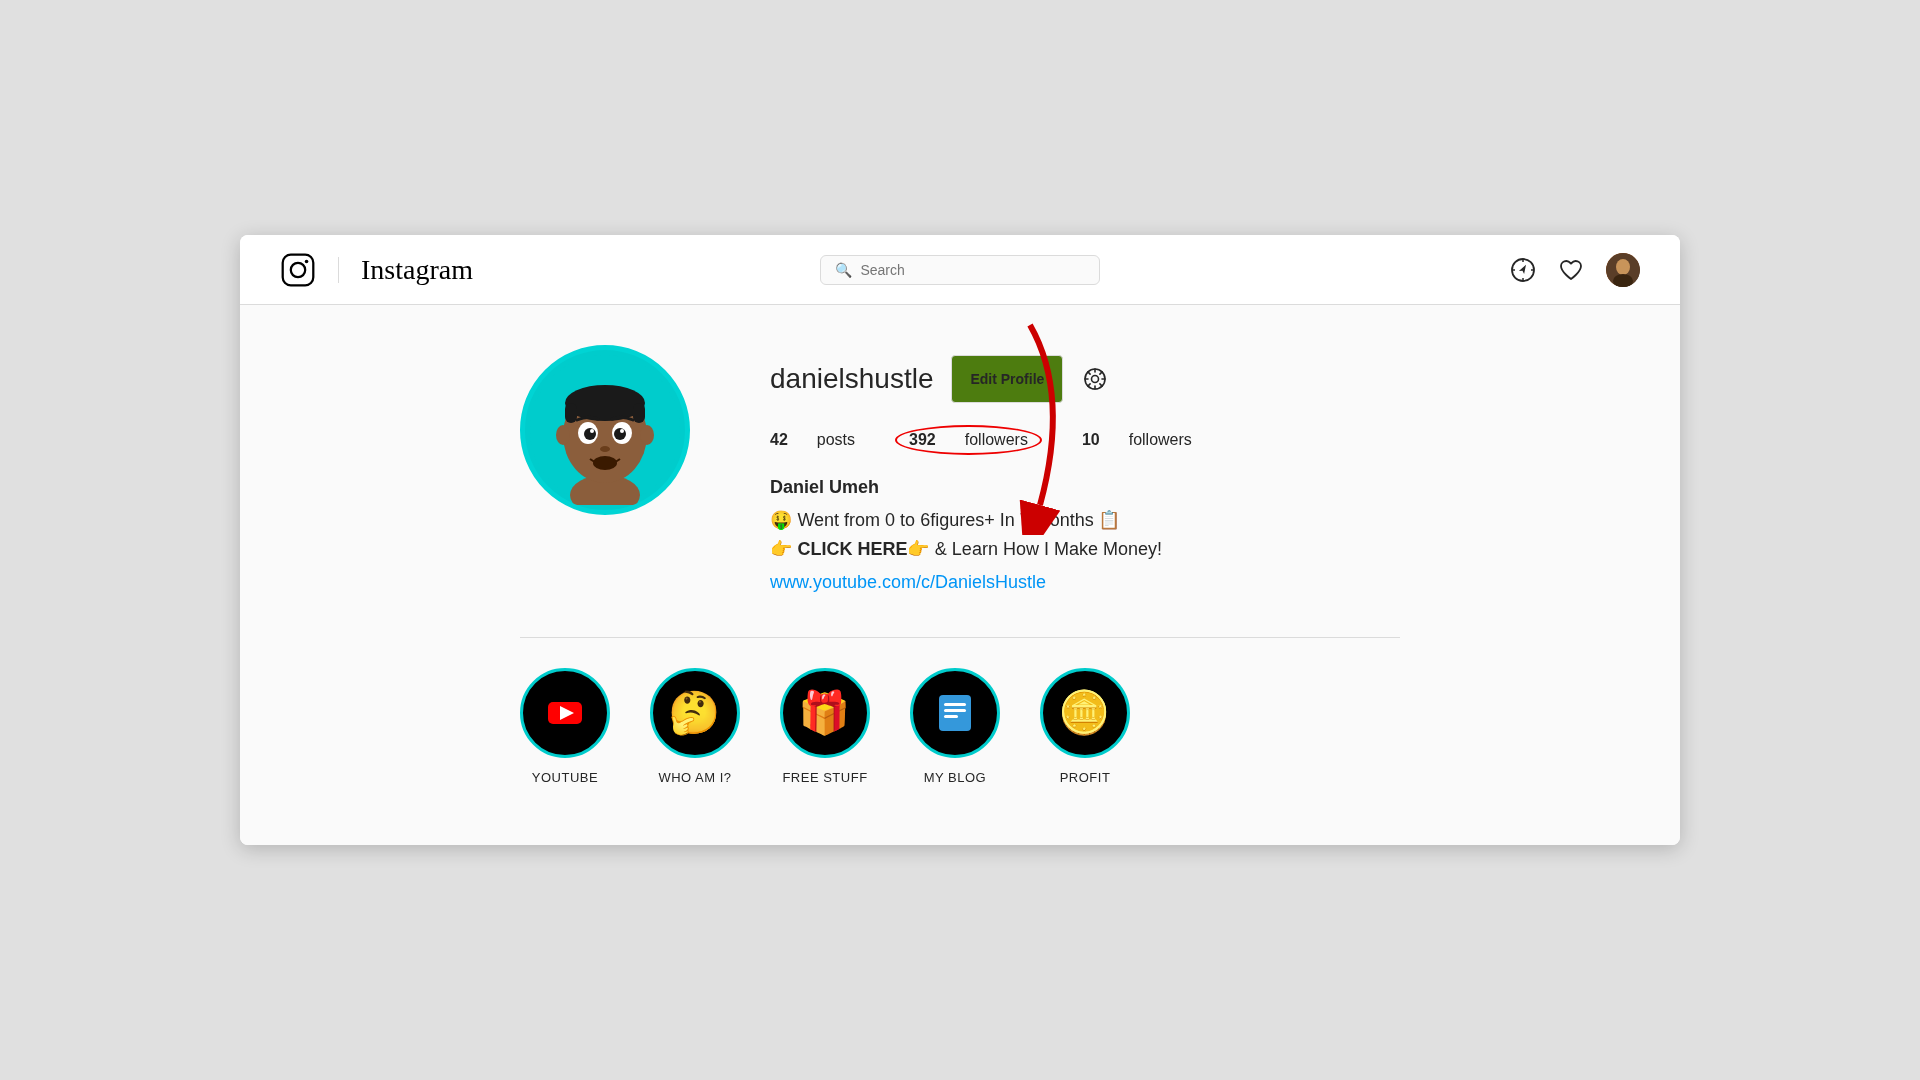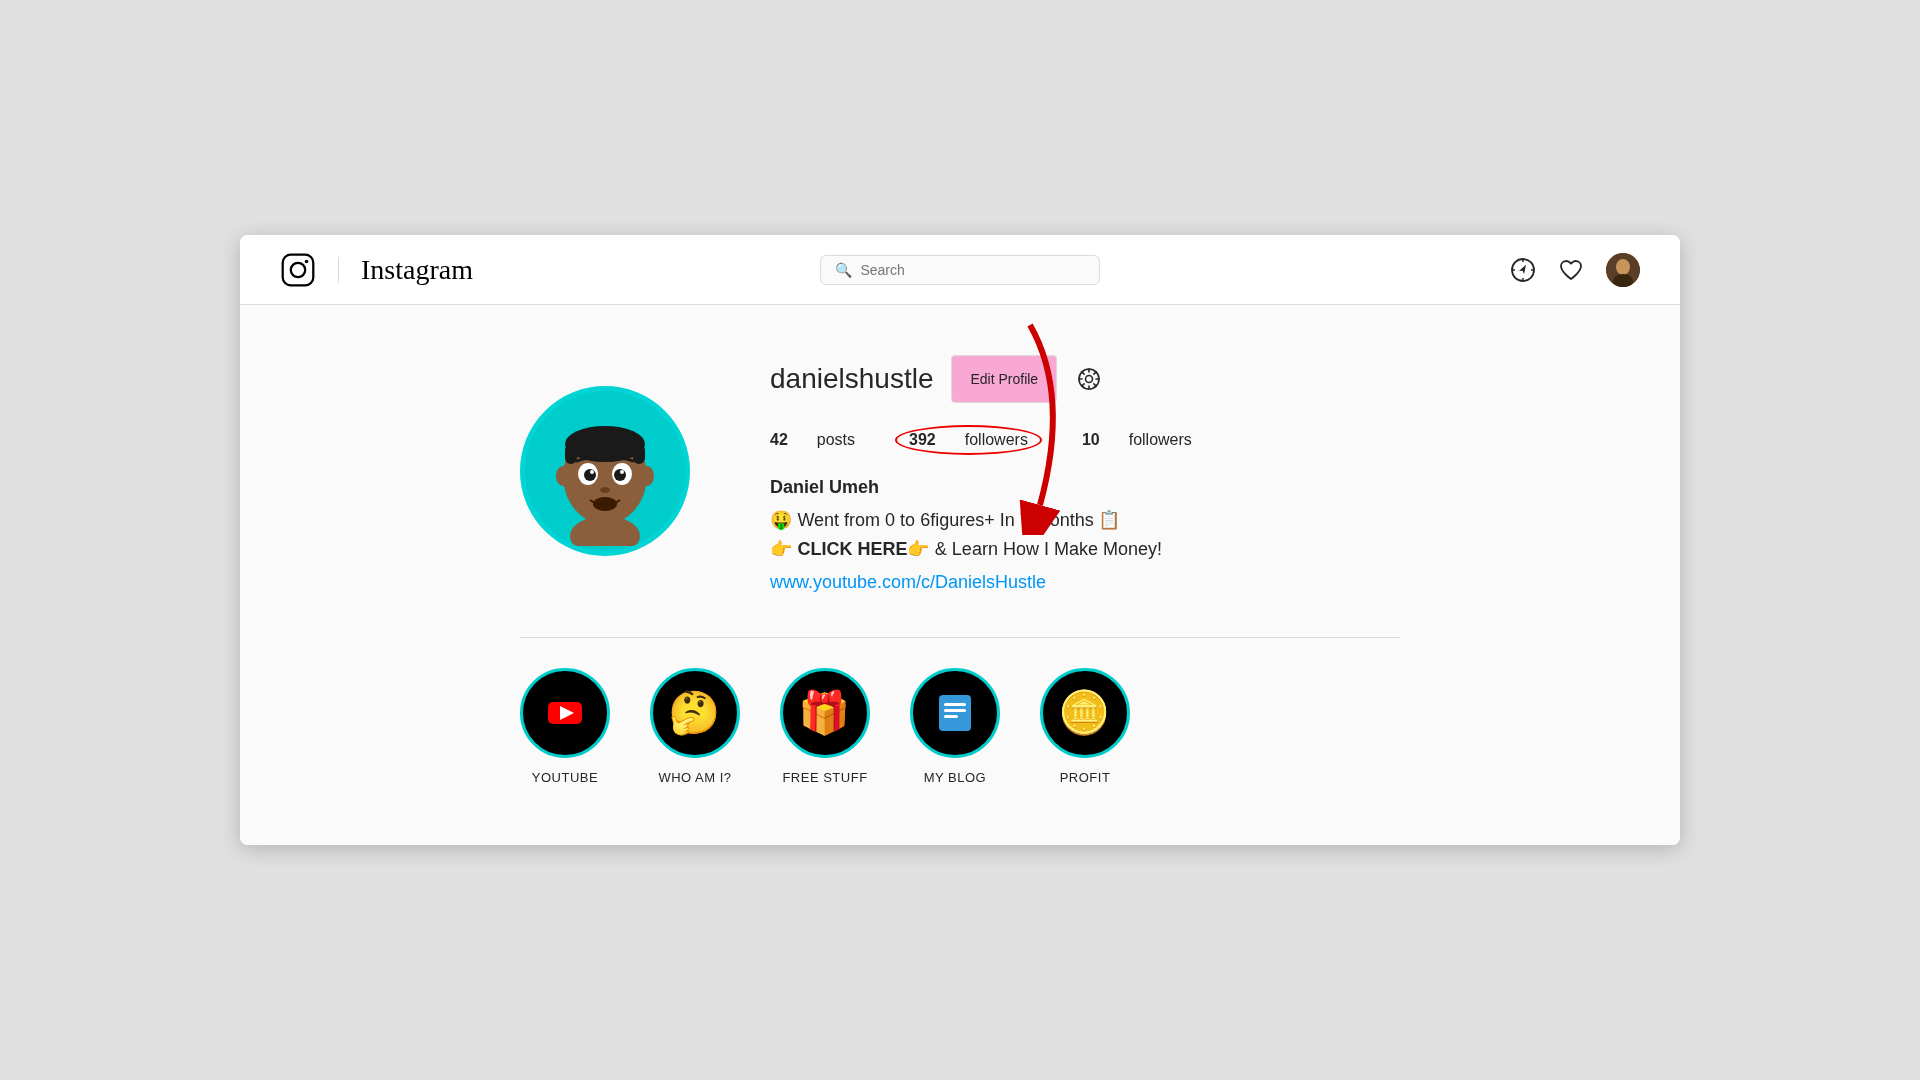--- a/index.html
+++ b/index.html
@@ -116,21 +116,21 @@
       left: 430px;
       pointer-events: none;
     }
     .arrow-svg {
       width: 200px;
       height: 220px;
     }
     
     .profile-header {
       display: flex;
-      align-items: center;
+      align-items: flex-start;
       gap: 80px;
       margin-bottom: 40px;
     }
     .profile-avatar-wrap {
       flex-shrink: 0;
     }
     .profile-avatar {
       width: 170px;
       height: 170px;
       border-radius: 50%;
@@ -153,25 +153,25 @@
       gap: 18px;
       margin-bottom: 22px;
     }
     .profile-username {
       font-size: 28px;
       font-weight: 300;
       color: #262626;
     }
     .edit-profile-btn {
       border: 1px solid #dbdbdb;
-      background: #f9a8d4;
+      background: #4d7c0f;
       border-radius: 4px;
       padding: 15px 18px;
       font-size: 14px;
-      font-weight: 400;
+      font-weight: 700;
       cursor: pointer;
       color: #262626;
     }
     .settings-icon {
       width: 28px;
       height: 28px;
       cursor: pointer;
       display: flex;
       align-items: center;
       justify-content: center;

